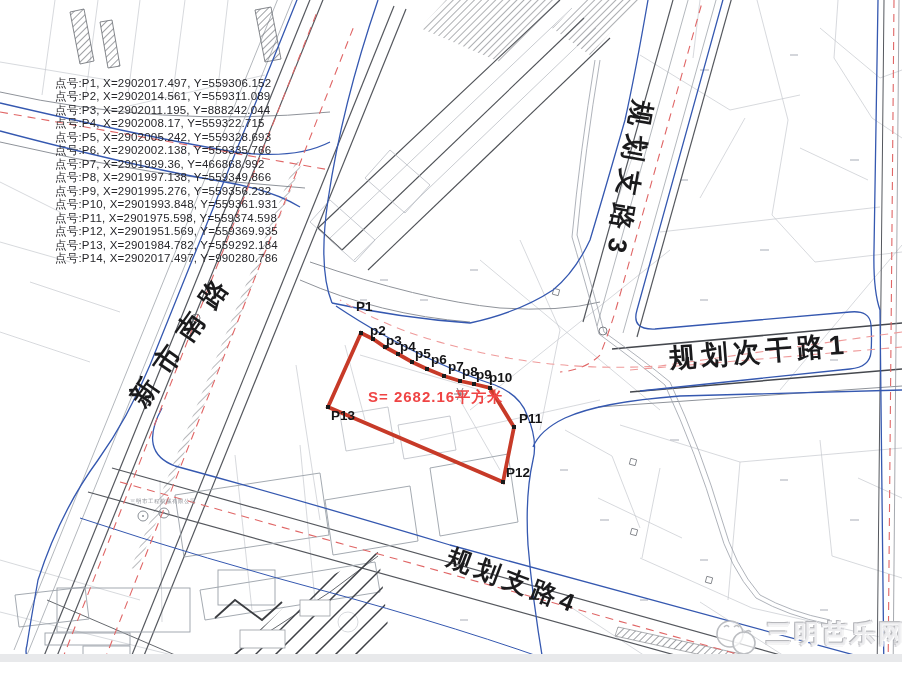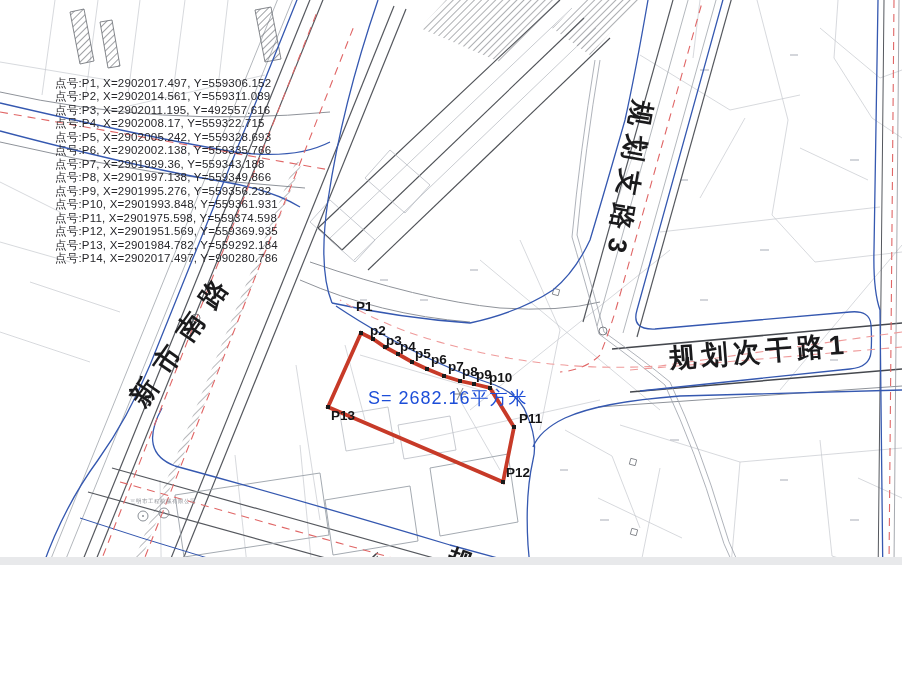--- a/index.html
+++ b/index.html
@@ -1,28 +1,28 @@
 <!DOCTYPE html>
 <html><head>
 <meta charset="utf-8">
 <style>
   html,body{margin:0;padding:0;background:#ffffff;}
   .stage{
-    position:relative;width:902px;height:565px;overflow:hidden;background:#ffffff;
+    position:relative;width:902px;height:662px;overflow:hidden;background:#ffffff;
     font-family:"Liberation Sans","DejaVu Sans",sans-serif;
   }
   .stage svg{position:absolute;left:0;top:0;}
   .lbl{position:absolute;white-space:nowrap;color:#1c1c1e;line-height:1;}
   .coord-row{
     position:absolute;left:55px;white-space:nowrap;
     font-size:11.5px;color:#26262a;letter-spacing:0.2px;line-height:1;
   }
   .road-label{font-weight:600;color:#1a1a1c;}
   .pt-label{font-size:13.5px;font-weight:600;color:#141416;}
-  .area-label{font-size:18px;font-weight:400;letter-spacing:1px;color:#1d4ed8;}
+  .area-label{font-size:15px;font-weight:700;letter-spacing:1px;color:#ef4444;}
   .tiny-label{font-size:5.5px;color:#8d9096;letter-spacing:0.5px;}
   .watermark-text{
     font-size:25px;font-weight:700;letter-spacing:3px;
     color:rgba(236,236,238,0.92);
     text-shadow:1px 1px 0 #ffffff,-1px -1px 0 #b5b6ba,1px -1px 0 #cfcfd3,-1px 1px 0 #cfcfd3;
   }
   .bottom-strip{position:absolute;left:0;right:0;bottom:0;height:8px;background:#e8e9eb;}
 </style>
 </head>
 <body>
@@ -297,25 +297,25 @@
     <circle cx="744" cy="643" r="11"></circle>
     <path d="M724,627 q3,-3 5,0" fill="none"></path>
     <path d="M734,627 q3,-3 5,0" fill="none"></path>
     <path d="M744,633 q4,-4 7,-1" fill="none"></path>
   </g>
 </svg>
 
 <div>
   <div class="coord-row" style="top:78px">点号:P1, X=2902017.497, Y=559306.152</div>
   <div class="coord-row" style="top:91px">点号:P2, X=2902014.561, Y=559311.089</div>
-  <div class="coord-row" style="top:105px">点号:P3, X=2902011.195, Y=492557.616</div>
+  <div class="coord-row" style="top:105px">点号:P3, X=2902011.195, Y=888242.044</div>
   <div class="coord-row" style="top:118px">点号:P4, X=2902008.17, Y=559322.715</div>
   <div class="coord-row" style="top:132px">点号:P5, X=2902005.242, Y=559328.693</div>
   <div class="coord-row" style="top:145px">点号:P6, X=2902002.138, Y=559335.766</div>
-  <div class="coord-row" style="top:159px">点号:P7, X=2901999.36, Y=559343.188</div>
+  <div class="coord-row" style="top:159px">点号:P7, X=2901999.36, Y=466868.992</div>
   <div class="coord-row" style="top:172px">点号:P8, X=2901997.138, Y=559349.866</div>
   <div class="coord-row" style="top:186px">点号:P9, X=2901995.276, Y=559356.232</div>
   <div class="coord-row" style="top:199px">点号:P10, X=2901993.848, Y=559361.931</div>
   <div class="coord-row" style="top:213px">点号:P11, X=2901975.598, Y=559374.598</div>
   <div class="coord-row" style="top:226px">点号:P12, X=2901951.569, Y=559369.935</div>
   <div class="coord-row" style="top:240px">点号:P13, X=2901984.782, Y=559292.184</div>
   <div class="coord-row" style="top:253px">点号:P14, X=2902017.497, Y=990280.786</div>
 </div>
 
 <div class="lbl road-label" style="left:183px;top:338px;font-size:27px;letter-spacing:13px;transform:translate(-50%,-50%) rotate(-55deg);">新市南路</div>

